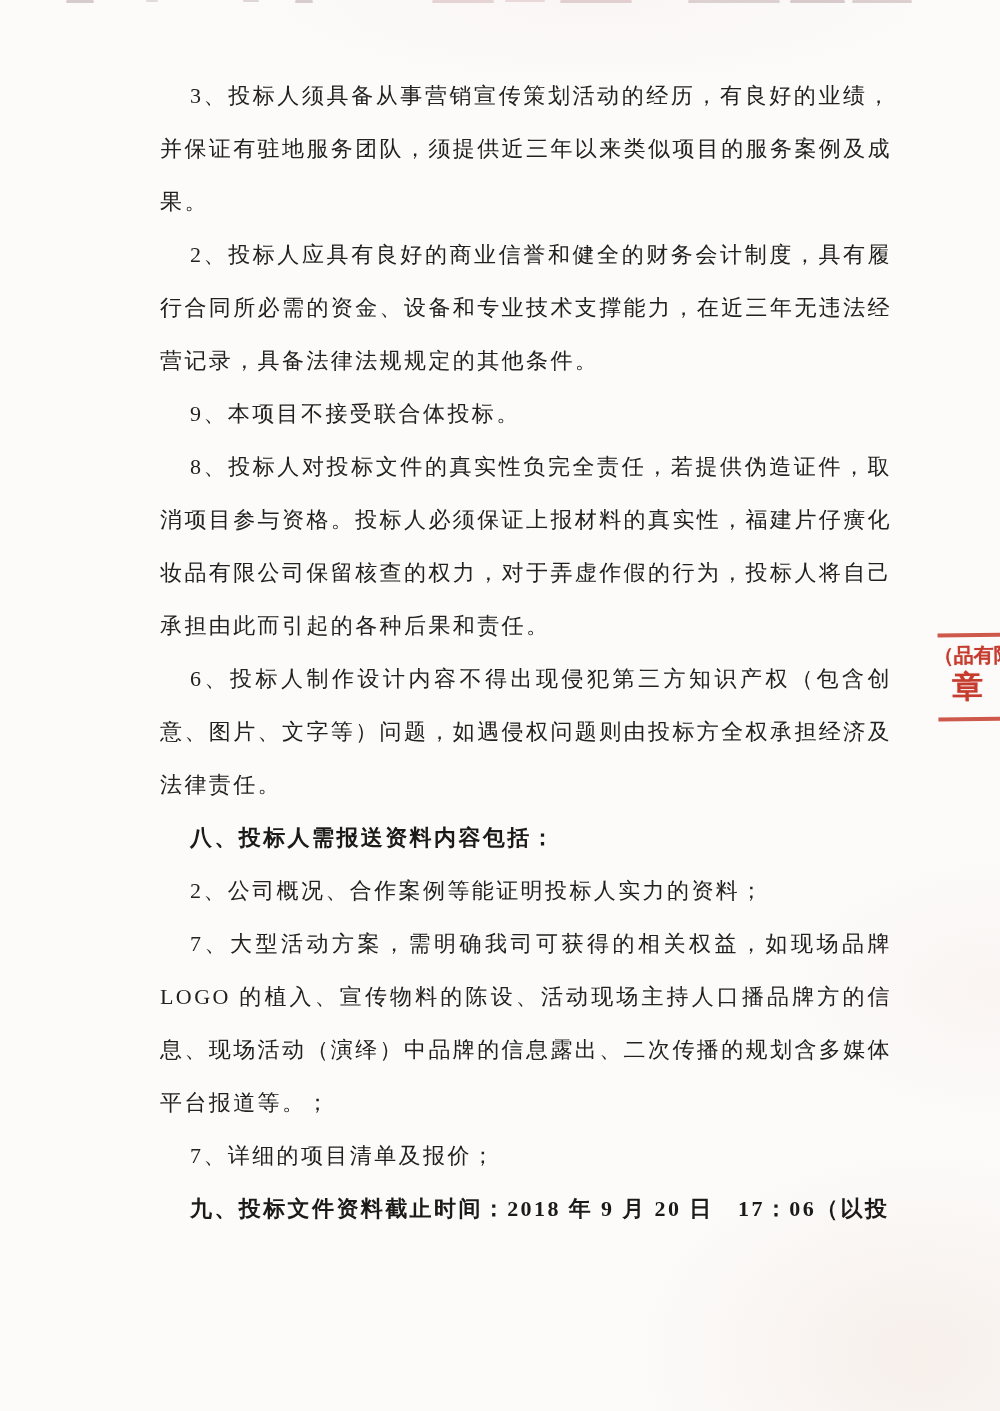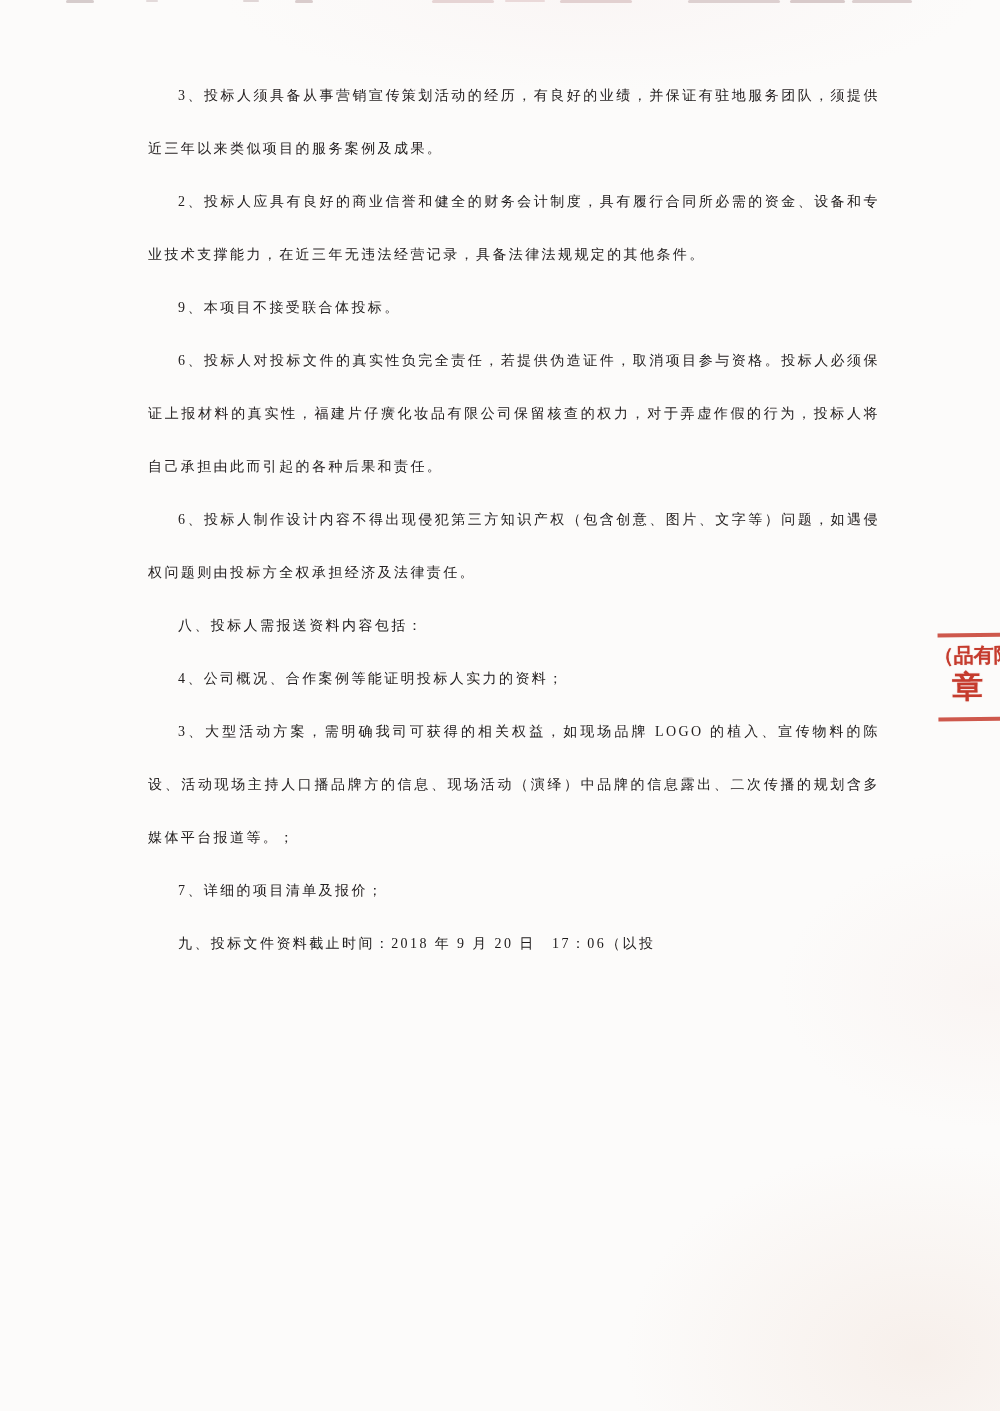--- a/index.html
+++ b/index.html
@@ -16,36 +16,36 @@
     overflow: hidden;
     background:
       radial-gradient(ellipse 420px 300px at 92% 96%, rgba(239,222,212,0.40), rgba(239,222,212,0) 70%),
       radial-gradient(ellipse 300px 200px at 99% 70%, rgba(244,230,226,0.30), rgba(244,230,226,0) 70%),
       radial-gradient(ellipse 500px 120px at 60% 0%, rgba(246,236,236,0.35), rgba(246,236,236,0) 75%),
       #fcfbfa;
   }
   .doc-body {
     position: absolute;
     top: 69px;
-    left: 148px;
+    left: 160px;
     width: 732px;
     color: #242020;
-    font-size: 14px;
+    font-size: 22px;
     line-height: 53px;
     letter-spacing: 2.4px;
     text-align: justify;
   }
   .doc-body p {
     margin: 0;
     padding: 0;
     text-indent: 30px;
     text-rendering: optimizeLegibility;
   }
   .doc-body p.bold {
-    font-weight: normal;
+    font-weight: bold;
     color: #1c1919;
   }
   
   .artifact {
     position: absolute;
     top: 0;
     border-radius: 2px;
   }
   
   .stamp {
@@ -95,25 +95,25 @@
   <div class="artifact" style="left:505px; width:40px; height:2px; background:#ead9d9;"></div>
   <div class="artifact" style="left:560px; width:72px; height:3px; background:#e2d0d0;"></div>
   <div class="artifact" style="left:688px; width:92px; height:3px; background:#ddd0d0;"></div>
   <div class="artifact" style="left:790px; width:55px; height:3px; background:#d8caca;"></div>
   <div class="artifact" style="left:852px; width:60px; height:3px; background:#dccfcf;"></div>
 
   <div class="doc-body">
     <p>3、投标人须具备从事营销宣传策划活动的经历，有良好的业绩，并保证有驻地服务团队，须提供近三年以来类似项目的服务案例及成果。</p>
     <p>2、投标人应具有良好的商业信誉和健全的财务会计制度，具有履行合同所必需的资金、设备和专业技术支撑能力，在近三年无违法经营记录，具备法律法规规定的其他条件。</p>
     <p>9、本项目不接受联合体投标。</p>
-    <p>6、投标人对投标文件的真实性负完全责任，若提供伪造证件，取消项目参与资格。投标人必须保证上报材料的真实性，福建片仔癀化妆品有限公司保留核查的权力，对于弄虚作假的行为，投标人将自己承担由此而引起的各种后果和责任。</p>
+    <p>8、投标人对投标文件的真实性负完全责任，若提供伪造证件，取消项目参与资格。投标人必须保证上报材料的真实性，福建片仔癀化妆品有限公司保留核查的权力，对于弄虚作假的行为，投标人将自己承担由此而引起的各种后果和责任。</p>
     <p>6、投标人制作设计内容不得出现侵犯第三方知识产权（包含创意、图片、文字等）问题，如遇侵权问题则由投标方全权承担经济及法律责任。</p>
     <p class="bold">八、投标人需报送资料内容包括：</p>
-    <p>4、公司概况、合作案例等能证明投标人实力的资料；</p>
-    <p>3、大型活动方案，需明确我司可获得的相关权益，如现场品牌 LOGO 的植入、宣传物料的陈设、活动现场主持人口播品牌方的信息、现场活动（演绎）中品牌的信息露出、二次传播的规划含多媒体平台报道等。；</p>
+    <p>2、公司概况、合作案例等能证明投标人实力的资料；</p>
+    <p>7、大型活动方案，需明确我司可获得的相关权益，如现场品牌 LOGO 的植入、宣传物料的陈设、活动现场主持人口播品牌方的信息、现场活动（演绎）中品牌的信息露出、二次传播的规划含多媒体平台报道等。；</p>
     <p>7、详细的项目清单及报价；</p>
     <p class="bold">九、投标文件资料截止时间：2018 年 9 月 20 日　17：06（以投</p>
   </div>
 
   <div class="stamp">
     <span class="stamp-row1">（品有限</span>
     <span class="stamp-row2">章</span>
   </div>
 
 </div>

